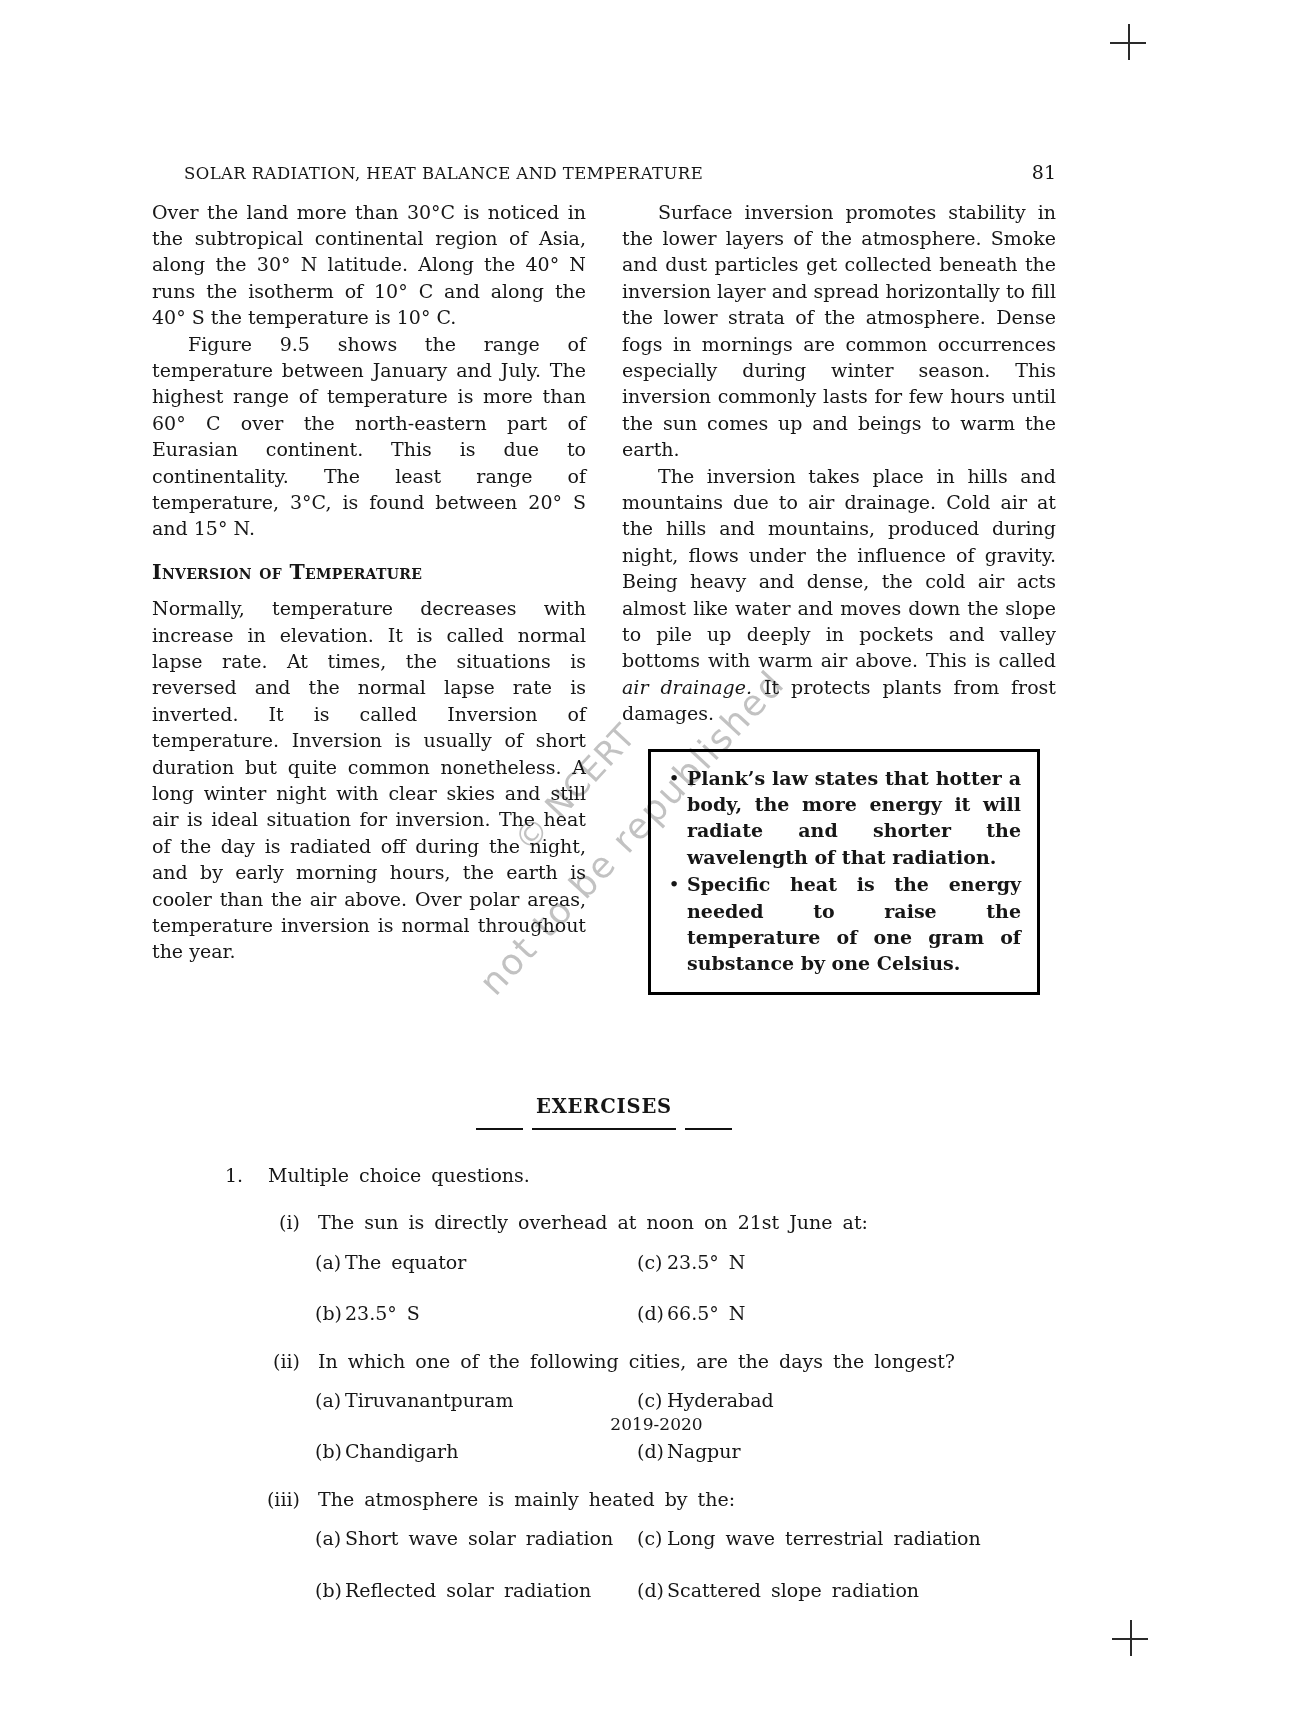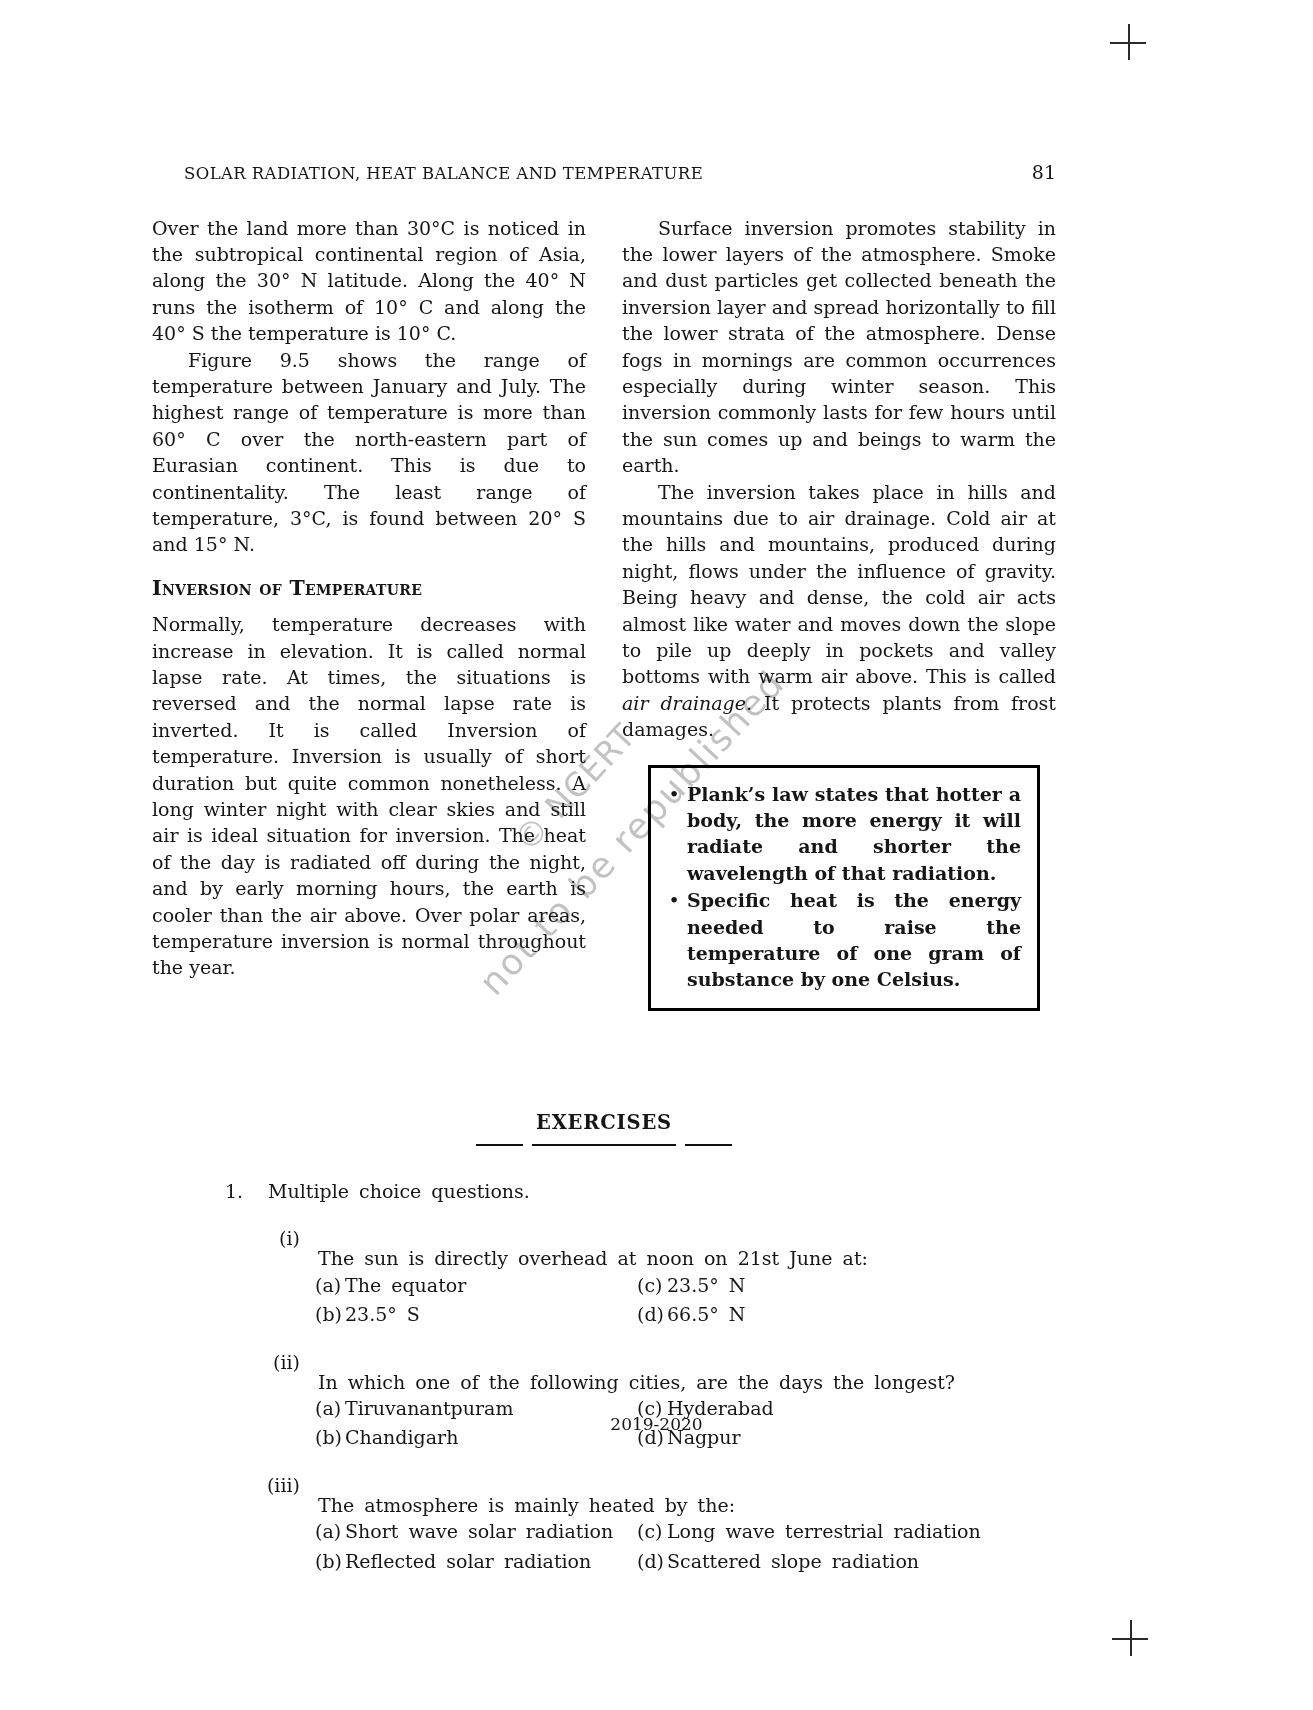--- a/index.html
+++ b/index.html
@@ -22,21 +22,21 @@
   .running {
     display:flex; justify-content:space-between; align-items:baseline;
     padding-top:163px;
     line-height:1;
     margin-left:32px;
   }
   .running .title { font-size:16.5px; letter-spacing:0.4px; }
   .running .pageno { font-size:19px; }
 
   
-  .columns { display:flex; gap:36px; margin-top:32px; }
+  .columns { display:flex; gap:36px; margin-top:16px; }
   .col { width:434px; font-size:19px; line-height:26.4px; text-align:justify; }
   .col p { margin:0; }
   .col p.indent { text-indent:36px; }
   .section-heading {
     font-size:20.5px; font-weight:bold;
     font-variant:small-caps;
     letter-spacing:0.3px;
     margin:17px 0 10px 0;
     text-align:left;
   }
@@ -59,25 +59,25 @@
   .ex-line { width:47px; height:14px; border-bottom:2.5px solid #111; }
   .ex-title {
     font-weight:bold; font-size:19.5px; letter-spacing:0.8px;
     border-bottom:2.5px solid #111; padding:0 4px 10px 4px;
   }
   .mcq { margin-top:32px; font-size:19px; line-height:26.4px; word-spacing:4px; }
   .q-row { display:flex; padding-left:73px; }
   .q-num { width:43px; flex:0 0 43px; }
   .sub-row { display:flex; padding-left:73px; margin-top:21px; }
   .sub-num { width:75px; flex:0 0 75px; text-align:right; }
-  .sub-text { margin-left:18px;margin-top:20px; }
+  .sub-text { margin-left:18px; }
   .options {
     display:grid; grid-template-columns:322px 1fr;
-    row-gap:3px;
-    padding-left:163px; 
+    row-gap:25px;
+    padding-left:163px; margin-top:13px;
   }
   .opt-label { display:inline-block; min-width:30px; }
 
   
   .footer {
     position:absolute; top:1414px; left:0; width:100%;
     text-align:center; font-size:17px; z-index:1;
   }
 
   

